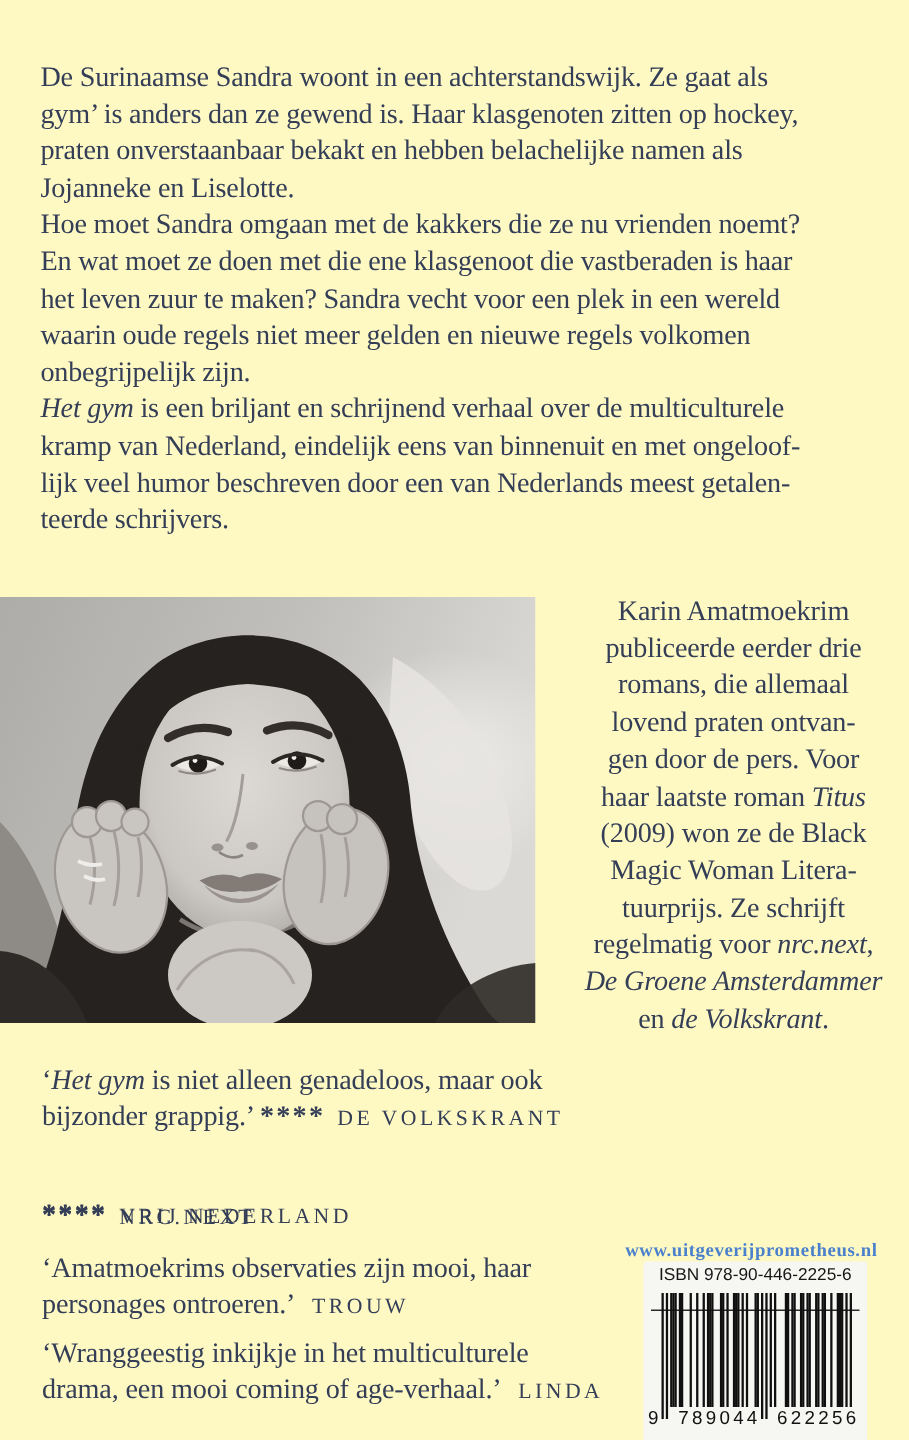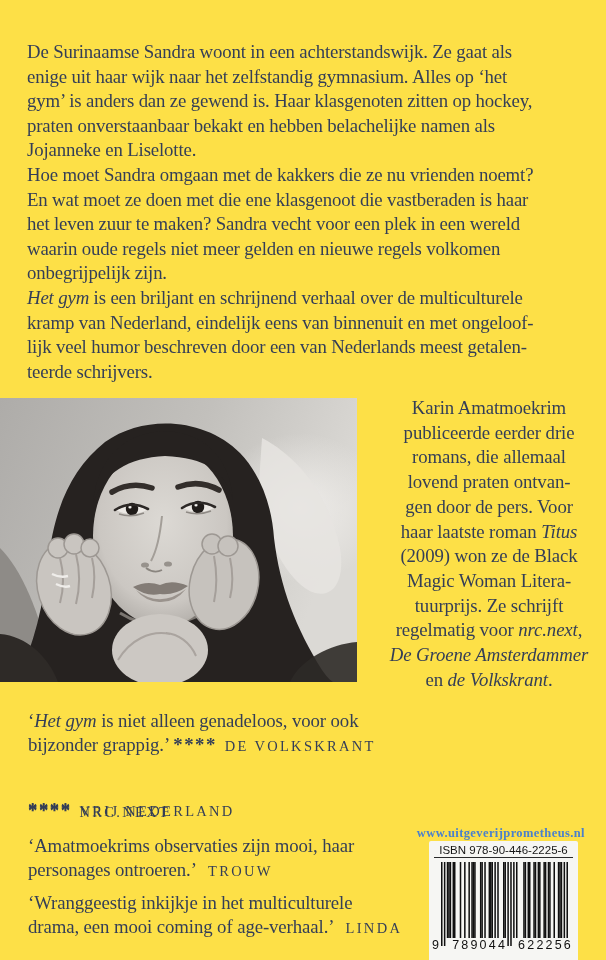--- a/index.html
+++ b/index.html
@@ -1,18 +1,18 @@
 <!DOCTYPE html>
 <html><head>
 <meta charset="utf-8">
 <style>
   html,body { margin:0; padding:0; background:#888; }
   .page {
     position:relative; width:606px; height:960px;
-    background:#fde047;
+    background:#fef9c3;
     font-family:"Liberation Serif", serif;
     color:#343e57;
     overflow:hidden;
   }
   .textblock { position:absolute; }
   .line { white-space:nowrap; }
   .it { font-style:italic; }
   .stars { letter-spacing:1.5px; font-weight:bold; }
   .src { font-size:14.5px; letter-spacing:2.3px; margin-left:8px; }
 
@@ -34,38 +34,37 @@
     font-size:12.5px; letter-spacing:0.4px; color:#4a80cc;
   }
 
   .barcode-box {
     position:absolute; left:429px; top:841px; width:149px; height:119px;
     background:#f6f6f3; border-radius:2px 2px 0 0;
   }
   .isbn-label {
     margin:3px 5px 0; text-align:center; white-space:nowrap;
     font-family:"Liberation Sans", sans-serif; font-size:11.5px; color:#161616;
-    border-bottom:1.5px solid #2a2a2a; padding-bottom:1px;
+    border-bottom:1.5px solid #2a2a2a; padding-bottom:17px;
   }
   .bars { position:absolute; left:6px; top:21px; }
   .digits {
     position:absolute; left:3px; right:5px; top:97px;
     display:flex; justify-content:space-between;
     font-family:"Liberation Sans", sans-serif; font-size:12.5px; color:#111;
   }
   .digits span { letter-spacing:2.2px; background:transparent; }
 </style>
 </head>
 <body>
 
 <div class="page">
 
   <div class="textblock synopsis">
       <div class="line"><span>De Surinaamse Sandra woont in een achterstandswijk. Ze gaat als</span></div>
-      <div class="line"><span>enige uit haar wijk naar het zelfstandig gymnasium. Alles op ‘het</span></div>
       <div class="line"><span>gym’ is anders dan ze gewend is. Haar klasgenoten zitten op hockey,</span></div>
       <div class="line"><span>praten onverstaanbaar bekakt en hebben belachelijke namen als</span></div>
       <div class="line"><span>Jojanneke en Liselotte.</span></div>
       <div class="line"><span>Hoe moet Sandra omgaan met de kakkers die ze nu vrienden noemt?</span></div>
       <div class="line"><span>En wat moet ze doen met die ene klasgenoot die vastberaden is haar</span></div>
       <div class="line"><span>het leven zuur te maken? Sandra vecht voor een plek in een wereld</span></div>
       <div class="line"><span>waarin oude regels niet meer gelden en nieuwe regels volkomen</span></div>
       <div class="line"><span>onbegrijpelijk zijn.</span></div>
       <div class="line"><span class="it">Het gym</span><span> is een briljant en schrijnend verhaal over de multiculturele</span></div>
       <div class="line"><span>kramp van Nederland, eindelijk eens van binnenuit en met ongeloof-</span></div>
@@ -147,21 +146,21 @@
       <div class="line"><span>haar laatste roman </span><span class="it">Titus</span></div>
       <div class="line"><span>(2009) won ze de Black</span></div>
       <div class="line"><span>Magic Woman Litera-</span></div>
       <div class="line"><span>tuurprijs. Ze schrijft</span></div>
       <div class="line"><span>regelmatig voor </span><span class="it">nrc.next</span><span>,</span></div>
       <div class="line"><span class="it">De Groene Amsterdammer</span></div>
       <div class="line"><span>en </span><span class="it">de Volkskrant</span><span>.</span></div>
     </div>
 
   <div class="textblock review r-volkskrant">
-      <div class="line"><span>‘</span><span class="it">Het gym</span><span> is niet alleen genadeloos, voor ook</span></div>
+      <div class="line"><span>‘</span><span class="it">Het gym</span><span> is niet alleen genadeloos, maar ook</span></div>
       <div class="line"><span>bijzonder grappig.’ </span><span class="stars">****</span><span class="src">DE VOLKSKRANT</span></div>
     </div>
   <div class="textblock review r-vrijnederland">
       <div class="line"><span class="stars">****</span><span class="src">VRIJ NEDERLAND</span></div>
     </div>
   <div class="textblock review r-nrcnext">
       <div class="line"><span class="stars">****</span><span class="src">NRC.NEXT</span></div>
     </div>
   <div class="textblock review r-trouw">
       <div class="line"><span>‘Amatmoekrims observaties zijn mooi, haar</span></div>

